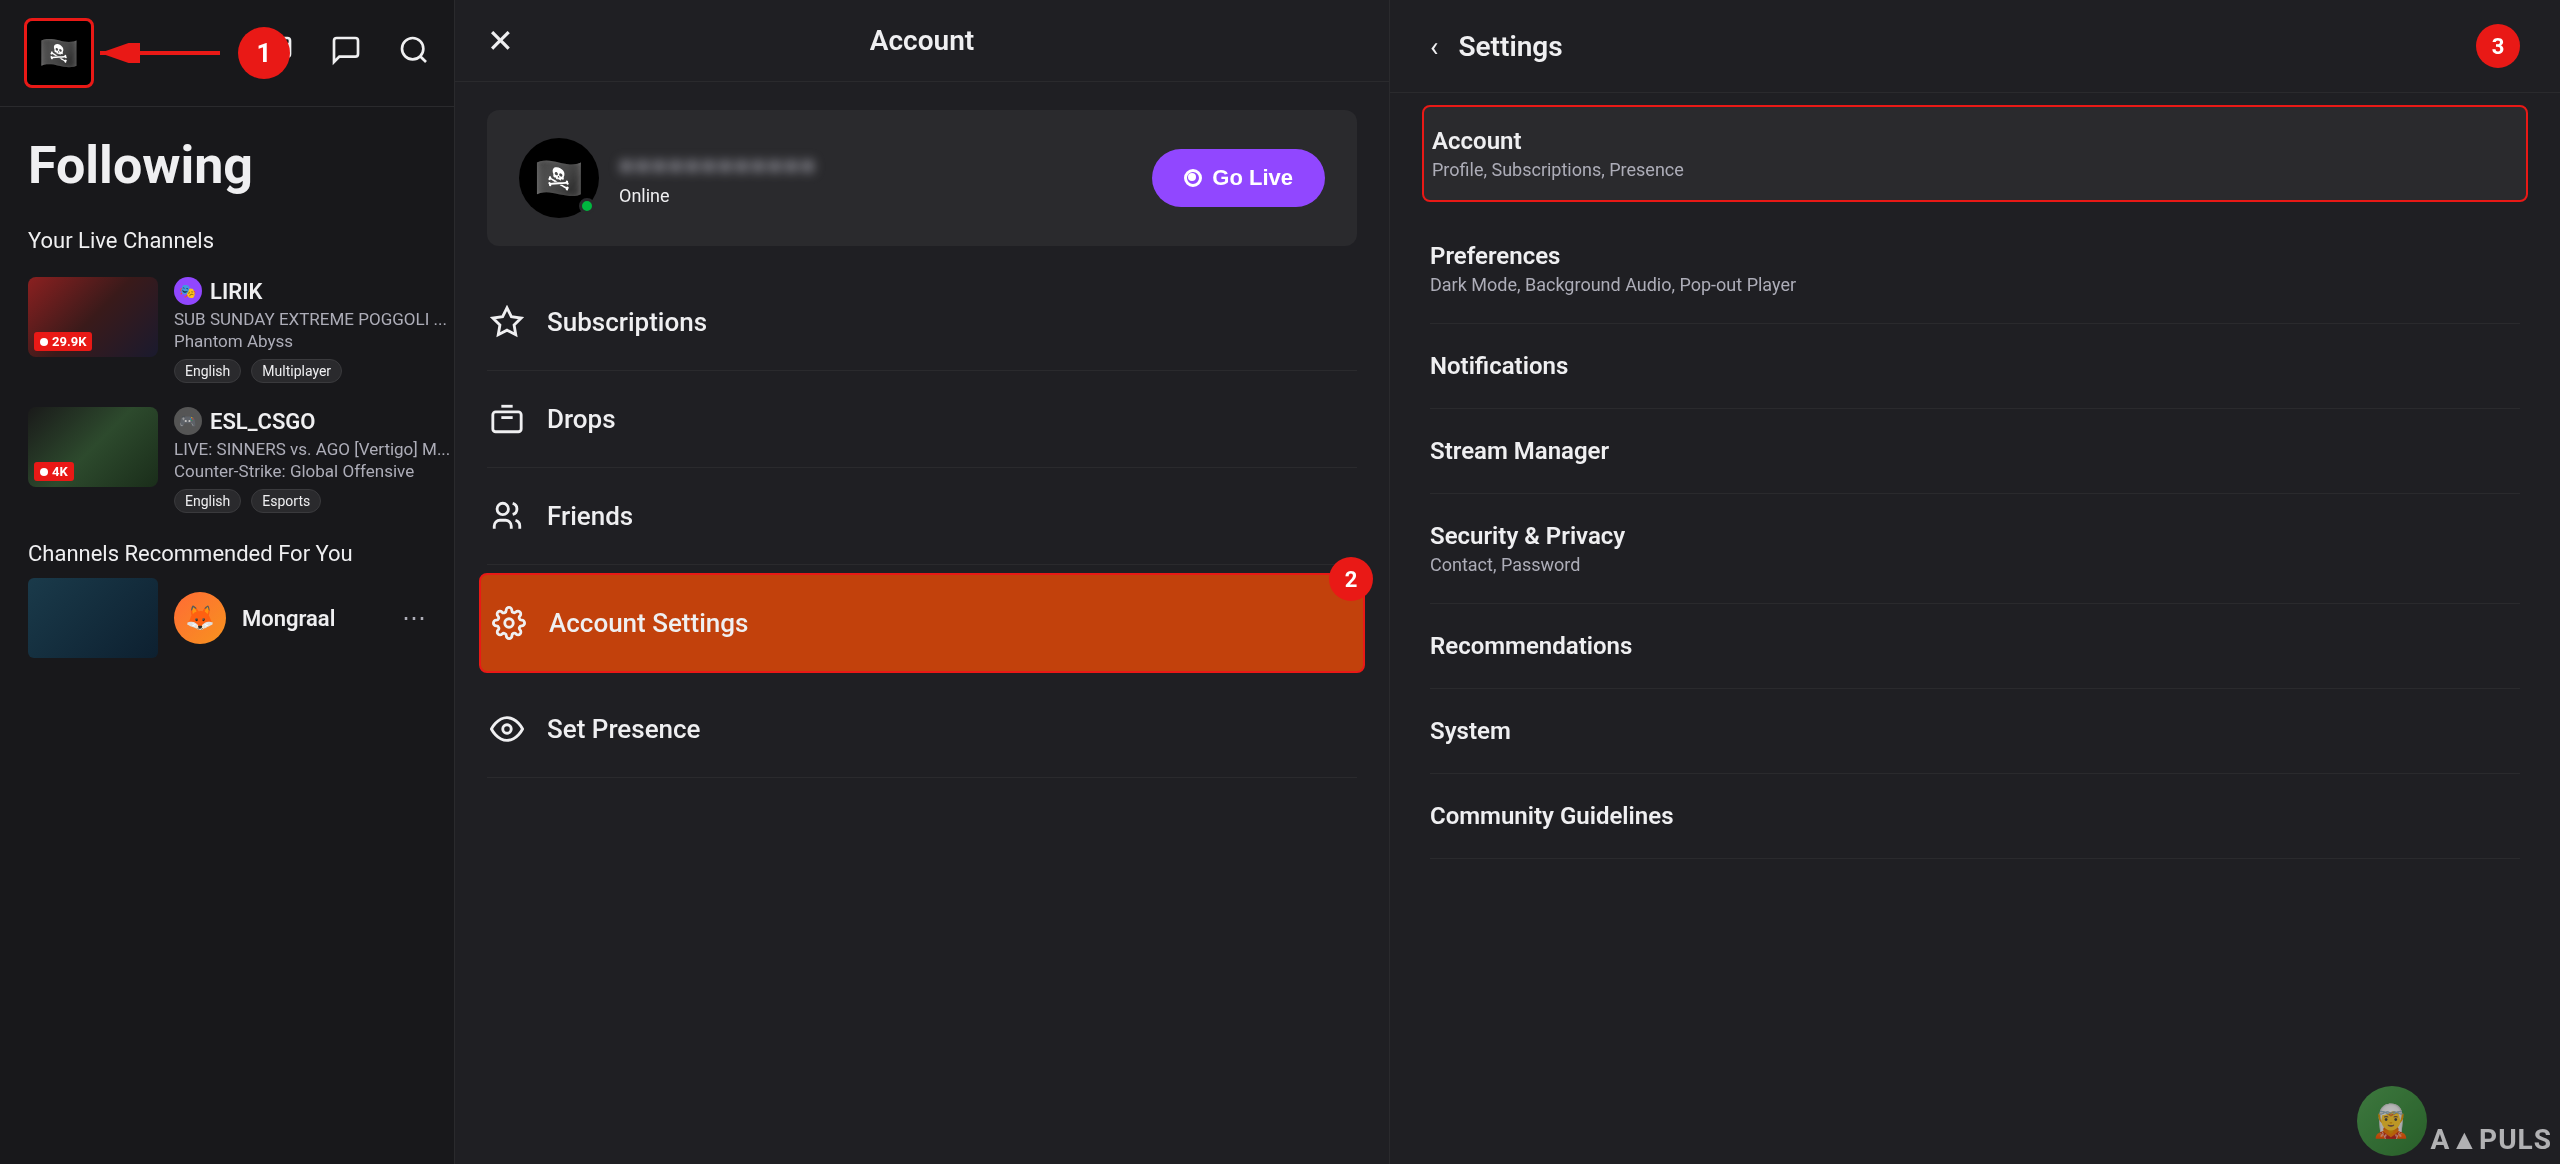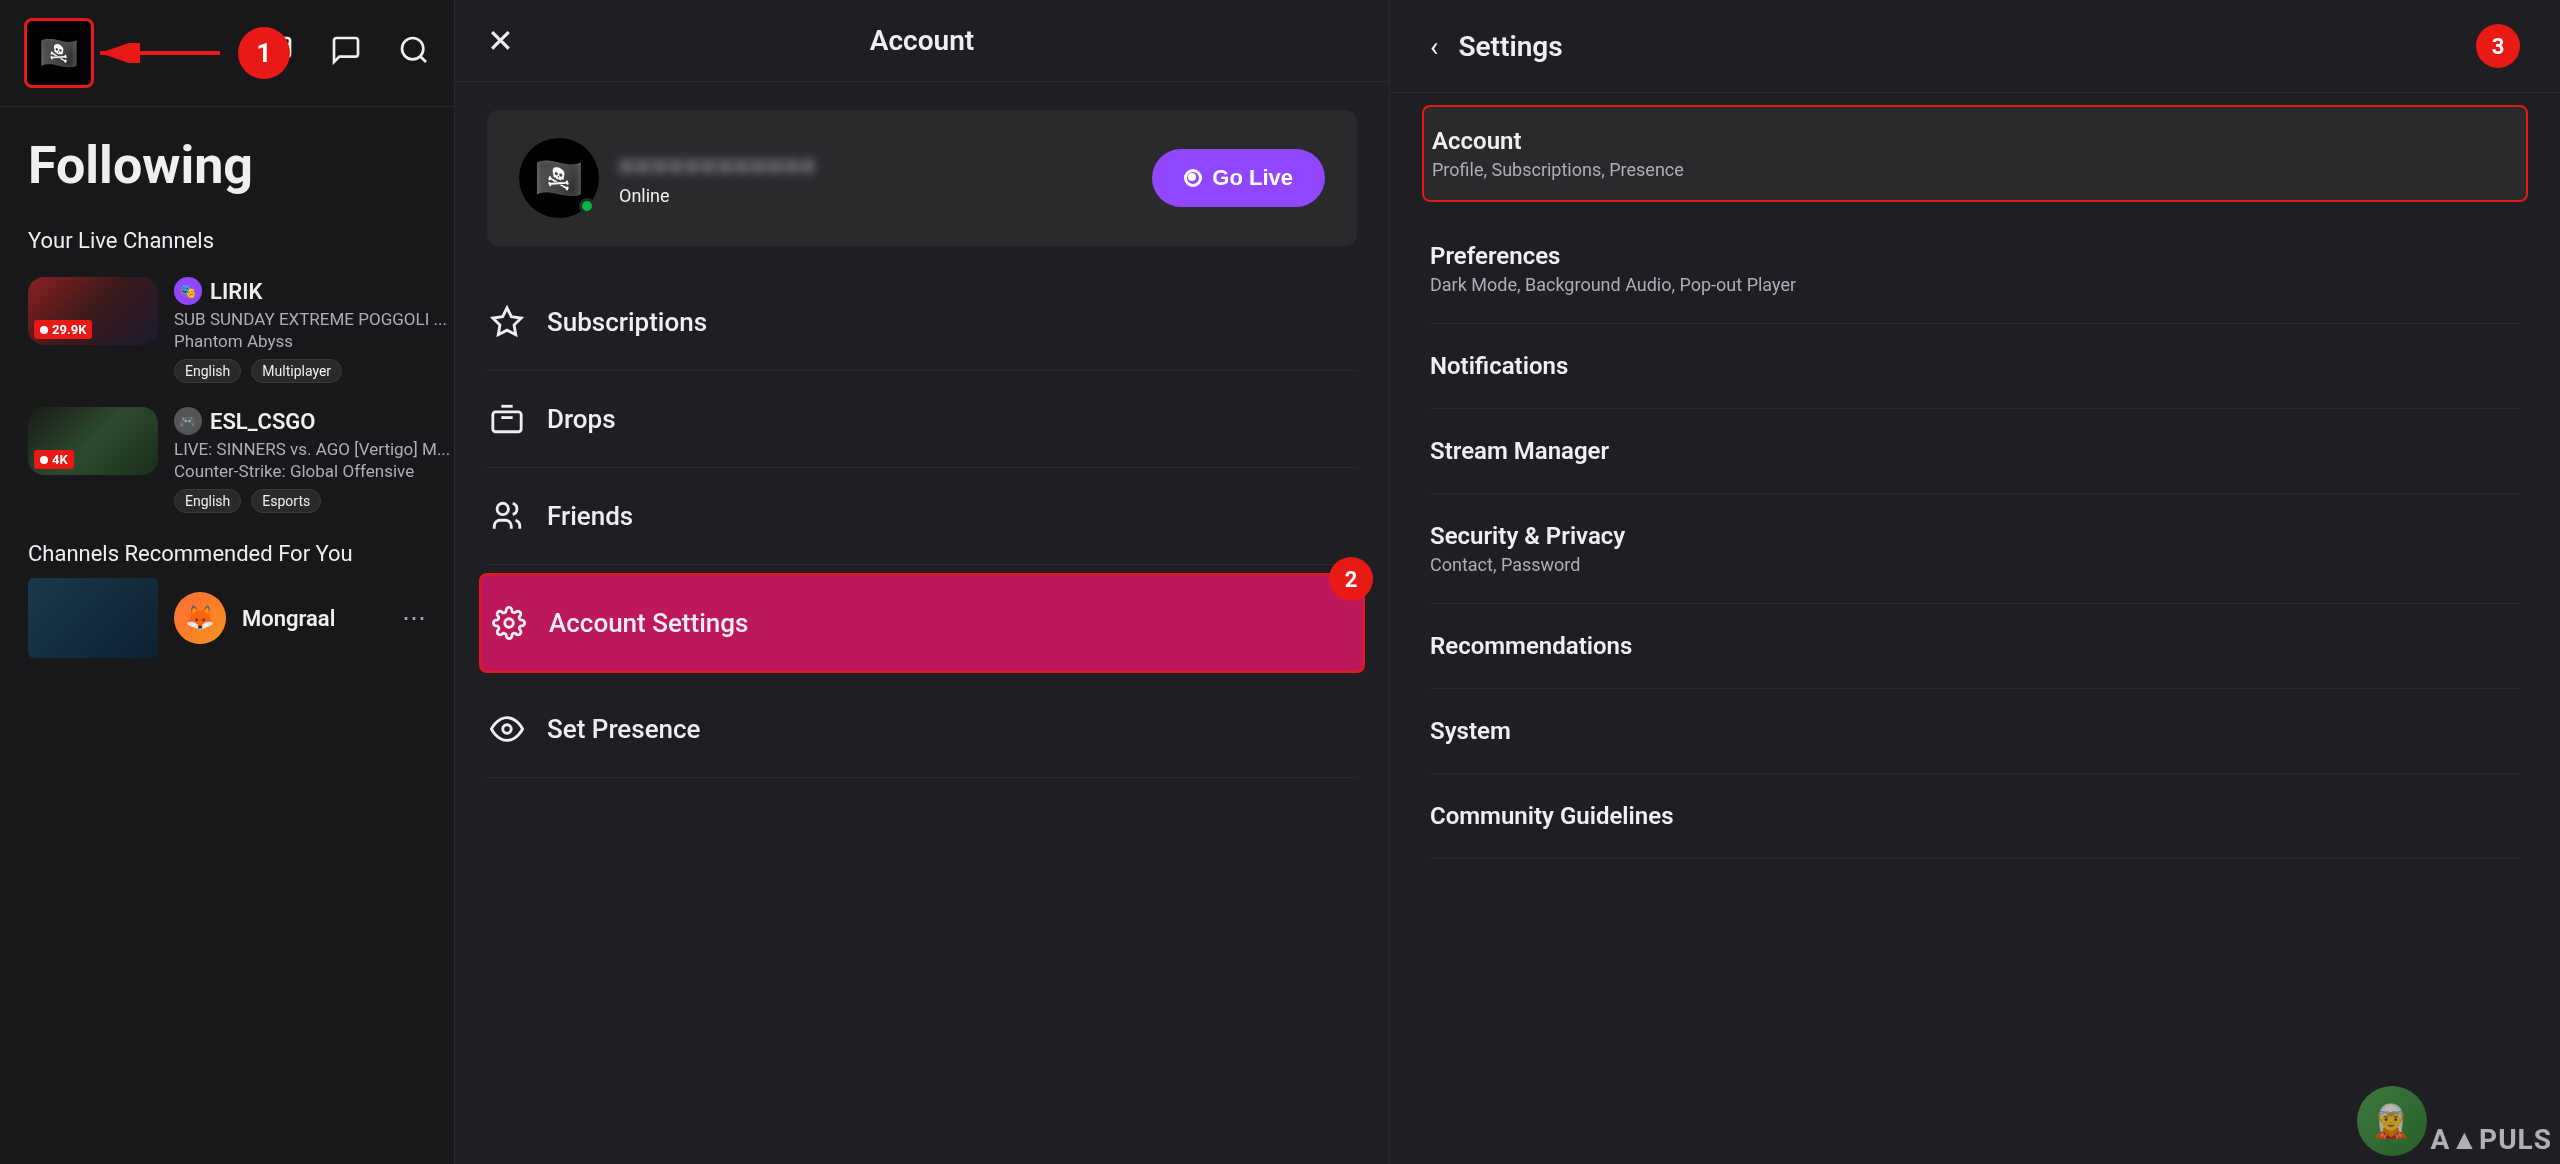--- a/index.html
+++ b/index.html
@@ -74,22 +74,22 @@
     }
     .channel-item {
       display: flex;
       align-items: flex-start;
       padding: 12px 28px;
       gap: 16px;
       cursor: pointer;
     }
     .channel-thumb {
       width: 130px;
-      height: 68px;
-      border-radius: 16px;
+      height: 80px;
+      border-radius: 8px;
       flex-shrink: 0;
       position: relative;
       overflow: hidden;
     }
     .thumb-lirik {
       background: linear-gradient(135deg, #8b2020 0%, #3a1a1a 50%, #1a1a2e 100%);
     }
     .thumb-esl {
       background: linear-gradient(135deg, #1a1a1a 0%, #2d4a2d 50%, #1a2d1a 100%);
     }
@@ -327,21 +327,21 @@
       height: 34px;
       fill: none;
       stroke: #efeff1;
       stroke-width: 2;
     }
     .menu-item-label {
       font-size: 26px;
       font-weight: 500;
     }
     .menu-item-highlighted {
-      background: #be185d;
+      background: #c2410c;
       border: 2.5px solid #e91916;
       border-radius: 8px;
       margin: 0 -8px;
       padding: 28px 8px !important;
     }
     .menu-badge {
       position: absolute;
       right: -8px;
       top: -8px;
       width: 44px;

